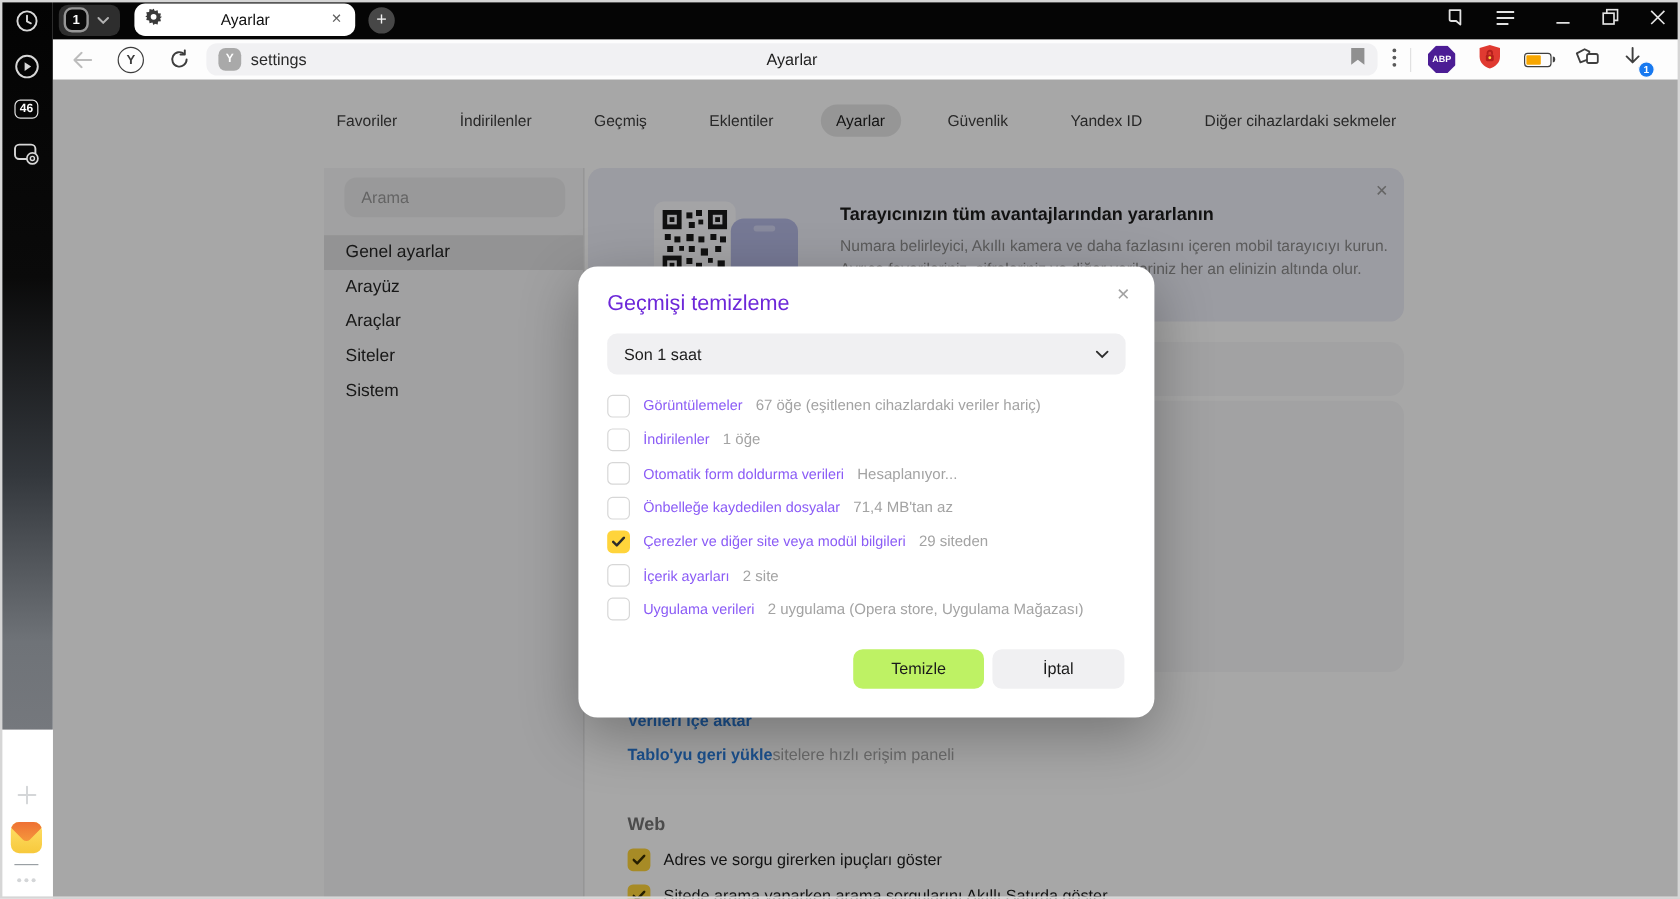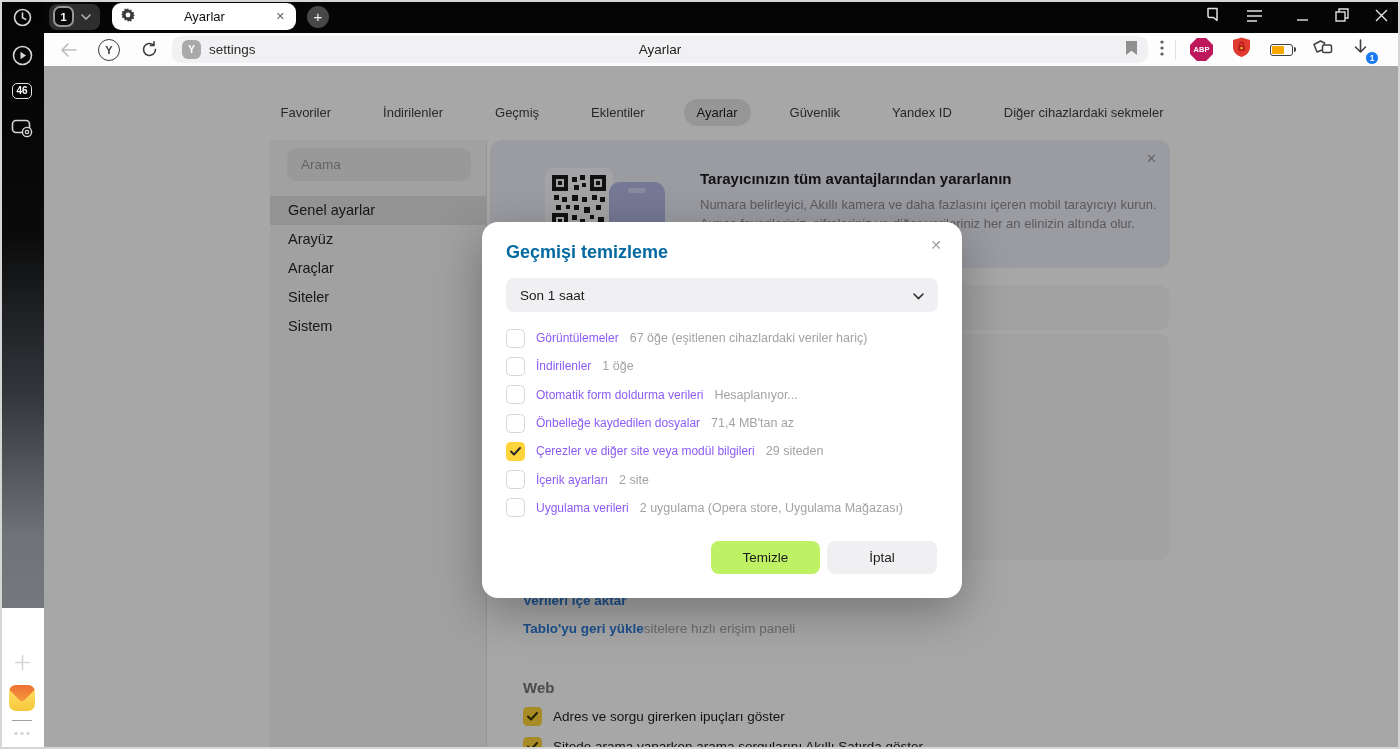--- a/index.html
+++ b/index.html
@@ -37,33 +37,33 @@
   .ycircle { margin-left:16px; width:22px; height:22px; border:1.6px solid #3d3d3d; border-radius:50%; display:flex; align-items:center; justify-content:center; font-size:11px; font-weight:bold; color:#3d3d3d; }
   .reload-ic { margin-left:17px; width:24px; color:#3d3d3d; }
   .omnibox { position:relative; margin-left:11px; width:976px; height:27px; background:#f1f1f3; border-radius:9px; display:flex; align-items:center; padding:0 10px; }
   .site-badge { width:19px; height:19px; border-radius:6px; background:#a9a9a9; color:#fff; font-weight:bold; font-size:10px; display:flex; align-items:center; justify-content:center; }
   .url-text { margin-left:8px; font-size:13.5px; color:#2b2b2b; }
   .omni-title { position:absolute; left:0; right:0; text-align:center; font-size:13.5px; color:#1f1f1f; pointer-events:none; }
   .omni-bookmark { margin-left:auto; color:#8e8e8e; }
   .addr-kebab { margin-left:12px; color:#5a5a5a; font-size:13px; letter-spacing:0; }
   .addr-sep { margin-left:11px; width:1px; height:20px; background:#e1e1e1; }
   .ext-row { display:flex; align-items:center; gap:19px; margin-left:14px; }
-  .abp-oct { width:23px; height:23px; background:#be185d; color:#fff; font-size:7.5px; font-weight:bold; display:flex; align-items:center; justify-content:center;
+  .abp-oct { width:23px; height:23px; background:#4c1d95; color:#fff; font-size:7.5px; font-weight:bold; display:flex; align-items:center; justify-content:center;
     clip-path:polygon(30% 0,70% 0,100% 30%,100% 70%,70% 100%,30% 100%,0 70%,0 30%); }
   .battery { position:relative; width:23px; height:12px; border:1.6px solid #3f3f3f; border-radius:3px; }
   .battery:after { content:""; position:absolute; right:-4px; top:2.5px; width:2.5px; height:5px; background:#3f3f3f; border-radius:0 2px 2px 0; }
   .battery-fill { position:absolute; left:1px; top:1px; bottom:1px; width:55%; background:#f7a600; border-radius:1px; }
   .dl-wrap { position:relative; width:22px; height:22px; color:#3f3f3f; }
   .dl-badge { position:absolute; right:-5px; bottom:-4px; width:14px; height:14px; border-radius:50%; background:#1879f0; color:#fff; font-size:8.5px; font-weight:bold; display:flex; align-items:center; justify-content:center; border:1.5px solid #fdfdfd; }
 
   
   .content { position:absolute; left:44px; top:66px; width:1356px; height:683px; background:#ffffff; overflow:hidden; z-index:10; }
   .dim { position:absolute; inset:0; background:rgba(0,0,0,0.345); z-index:10; }
 
-  .nav-tabs { position:absolute; left:0; top:33px; width:100%; display:flex; justify-content:center; align-items:center; gap:26px; z-index:1; }
+  .nav-tabs { position:absolute; left:0; top:21px; width:100%; display:flex; justify-content:center; align-items:center; gap:26px; z-index:1; }
   .nav-tab { font-size:13px; color:#3e3e3e; padding:6px 13px; border-radius:15px; white-space:nowrap; }
   .nav-tab.active { background:#e6e6e6; color:#1d1d1d; }
 
   .left-col { position:absolute; left:226px; top:74px; width:217px; bottom:0; background:#f6f6f7; border-right:1px solid #e2e2e2; z-index:1; }
   .search-box { position:absolute; left:17px; top:8px; width:184px; height:33px; background:#eaeaec; border-radius:10px; border:none; padding:0 14px; font-size:13.5px; color:#333; font-family:"Liberation Sans",sans-serif; }
   .search-box::placeholder { color:#999; }
   .menu-list { position:absolute; left:0; top:56px; width:100%; }
   .menu-item { height:29px; line-height:29px; padding-left:18px; font-size:14.5px; color:#262626; }
   .menu-item.selected { background:#e1e1e2; }
 
@@ -85,21 +85,21 @@
   .web-row .lbl { font-size:13.5px; color:#1d1d1d; }
 
   .cb { width:19px; height:19px; border-radius:4.5px; flex:0 0 auto; display:flex; align-items:center; justify-content:center; }
   .cb.unchecked { background:#fff; border:1px solid #d7d7d7; }
   .cb.checked { background:#ffd43b; }
 
   
   .modal { position:absolute; left:438px; top:156px; width:480px; height:376px; background:#fff; border-radius:16px; z-index:20;
     box-shadow:0 14px 48px rgba(0,0,0,0.30); }
   .modal-close { position:absolute; right:17px; top:12px; color:#a3a3a3; font-size:14px; padding:3px; }
-  .modal-title { position:absolute; left:24px; top:20px; font-size:18px; font-weight:bold; color:#0369a1; }
+  .modal-title { position:absolute; left:24px; top:20px; font-size:18px; font-weight:normal; color:#6d28d9; }
   .range-select { position:absolute; left:24px; top:56px; width:432px; height:34px; background:#f0f0f2; border-radius:8px; display:flex; align-items:center; padding:0 14px; }
   .range-value { font-size:13.5px; color:#1b1b1b; flex:1; }
   .range-chevron { color:#3a3a3a; }
   .clr-list { position:absolute; left:24px; top:102px; width:432px; }
   .clr-row { height:28.3px; display:flex; align-items:center; gap:11px; }
   .clr-row .lbl { font-size:12px; font-weight:normal; color:#8b5cf6; white-space:nowrap; }
   .clr-row .detail { font-size:12.5px; color:#a3a3a3; white-space:nowrap; }
   .modal-btns { position:absolute; right:25px; top:319px; display:flex; gap:7px; }
   .btn { height:33px; border:none; border-radius:8px; font-size:13.5px; color:#1b1b1b; font-family:"Liberation Sans",sans-serif; }
   .btn-clear { width:109px; background:#bef264; }

